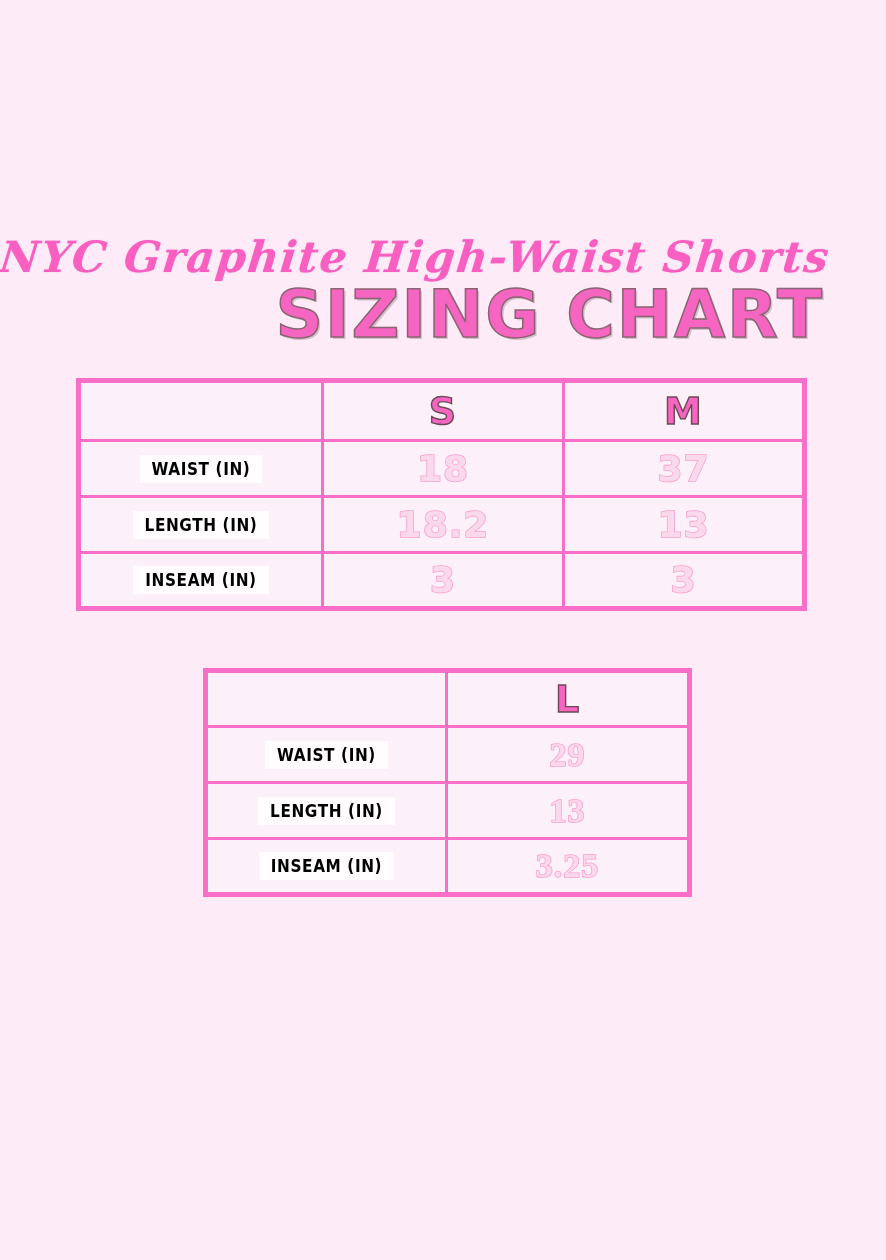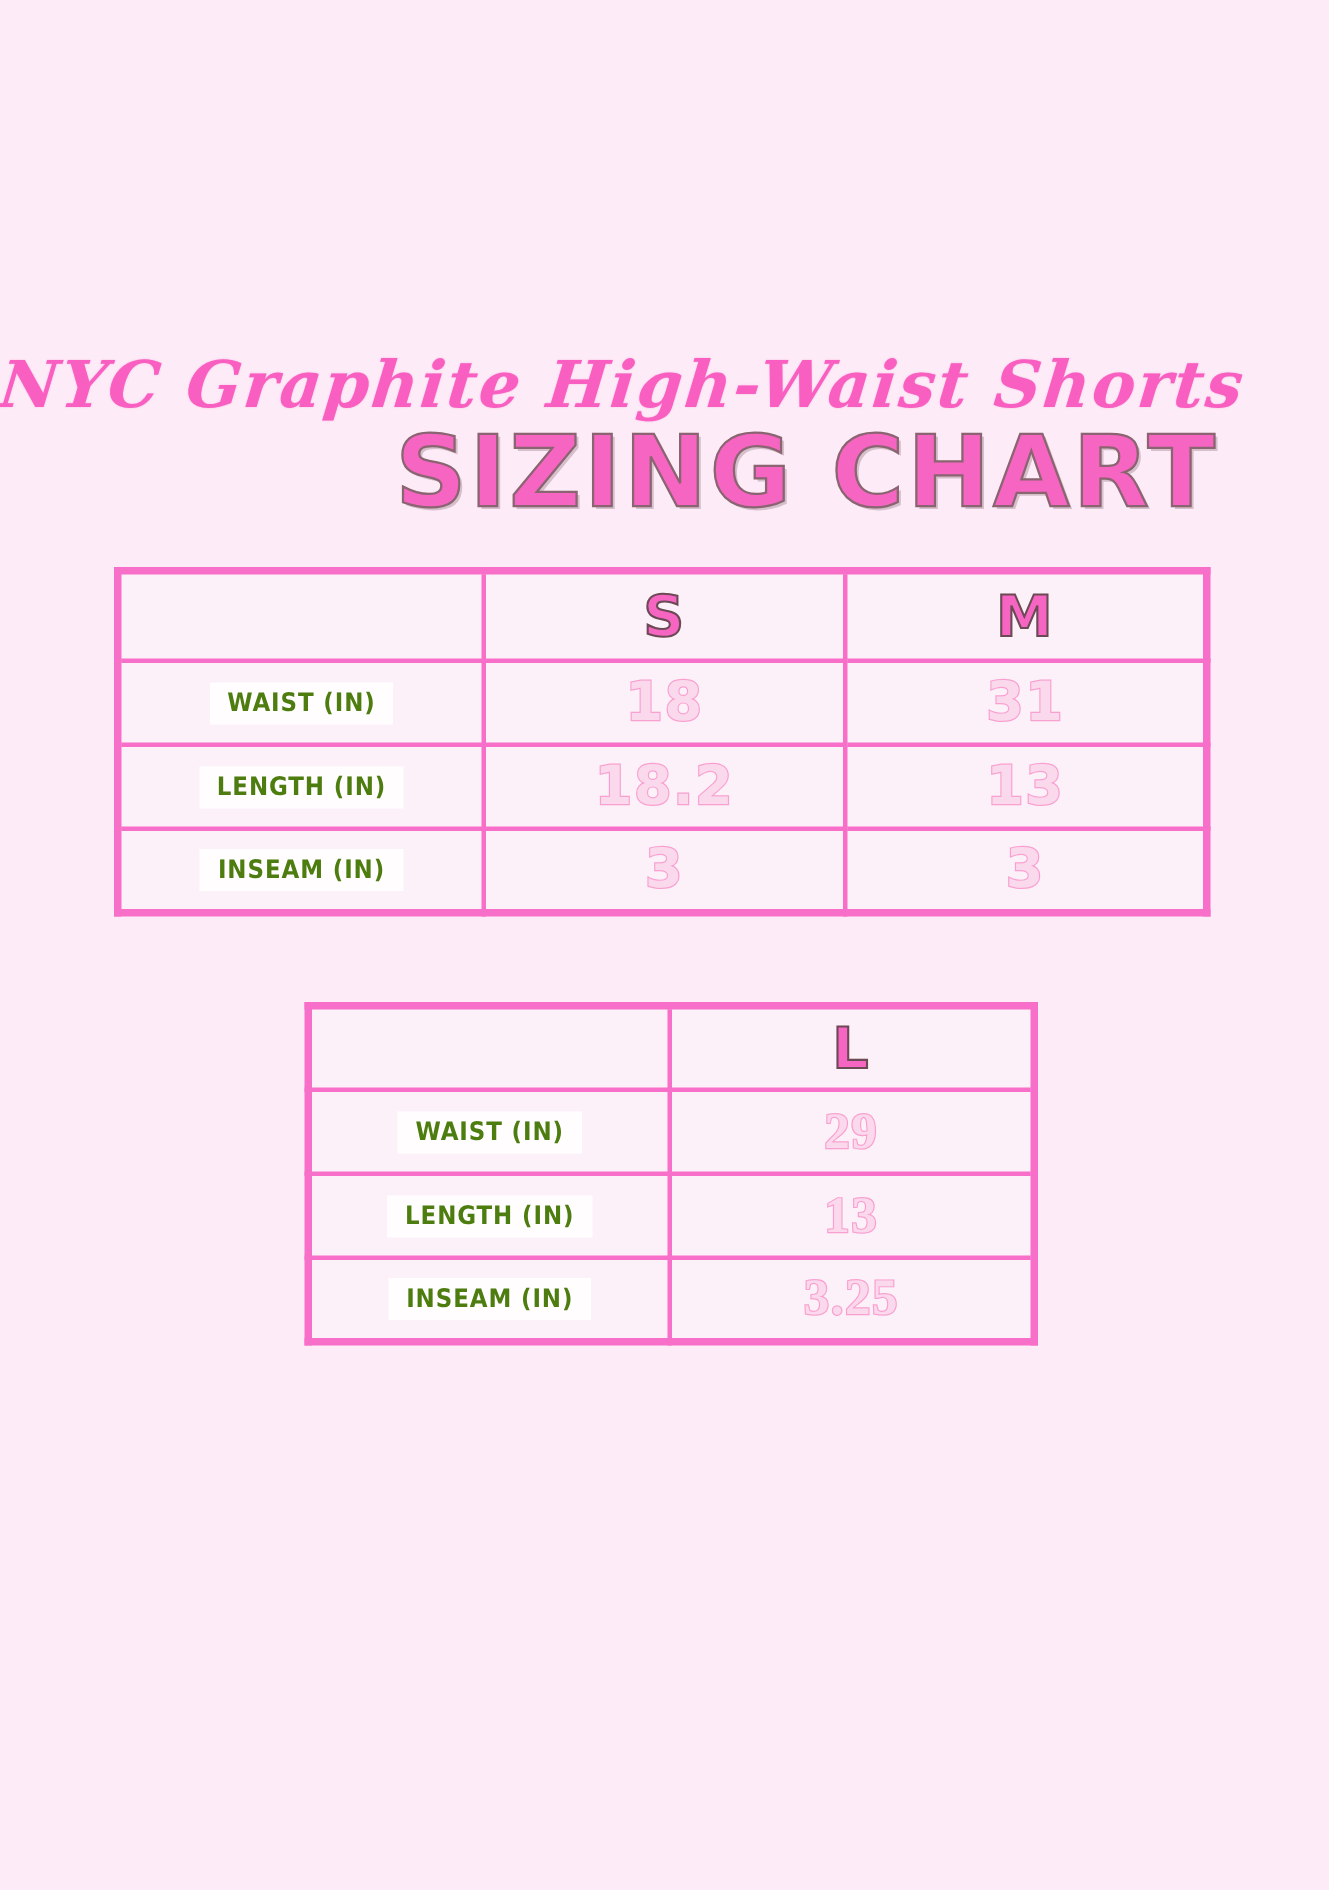--- a/index.html
+++ b/index.html
@@ -34,21 +34,21 @@
     font-weight: bold;
     font-size: 43px;
     letter-spacing: 1.5px;
     color: #f85fc0;
     white-space: nowrap;
     transform: skewX(-6deg);
     text-shadow: 0 0 1px rgba(248,95,192,0.55);
   }
   .main-title {
     position: absolute;
-    left: 0;
+    left: 12px;
     top: 50px;
     width: 812px;
     text-align: right;
     font-family: "DejaVu Sans", "Liberation Sans", sans-serif;
     font-weight: bold;
     font-size: 66px;
     line-height: 66px;
     letter-spacing: 2px;
     color: #f765c2;
     white-space: nowrap;
@@ -108,21 +108,21 @@
 
   .row-label {
     display: inline-block;
     background: #fffdfe;
     padding: 5px 12px 4px 12px;
     font-family: "DejaVu Sans Condensed", "DejaVu Sans", "Liberation Sans", sans-serif;
     font-weight: bold;
     font-size: 17px;
     line-height: 19px;
     letter-spacing: 0.6px;
-    color: #4d7c0f;
+    color: #000000;
     white-space: nowrap;
   }
 
   .size-value {
     display: inline-block;
     font-family: "DejaVu Sans", "Liberation Sans", sans-serif;
     font-weight: bold;
     font-size: 36px;
     line-height: 36px;
     letter-spacing: 1px;
@@ -160,21 +160,21 @@
       </td>
     </tr>
     <tr class="row-data">
       <td>
         <span class="row-label">WAIST (IN)</span>
       </td>
       <td>
         <span class="size-value">18</span>
       </td>
       <td>
-        <span class="size-value">31</span>
+        <span class="size-value">37</span>
       </td>
     </tr>
     <tr class="row-data">
       <td>
         <span class="row-label">LENGTH (IN)</span>
       </td>
       <td>
         <span class="size-value">18.2</span>
       </td>
       <td>

